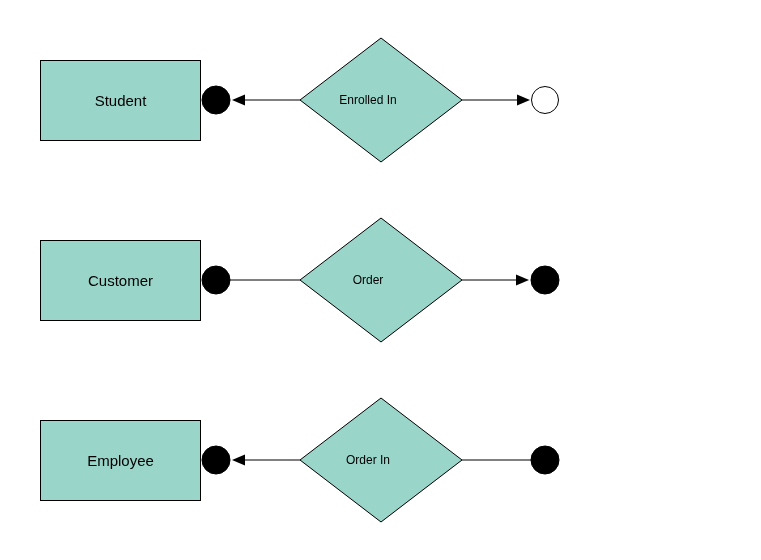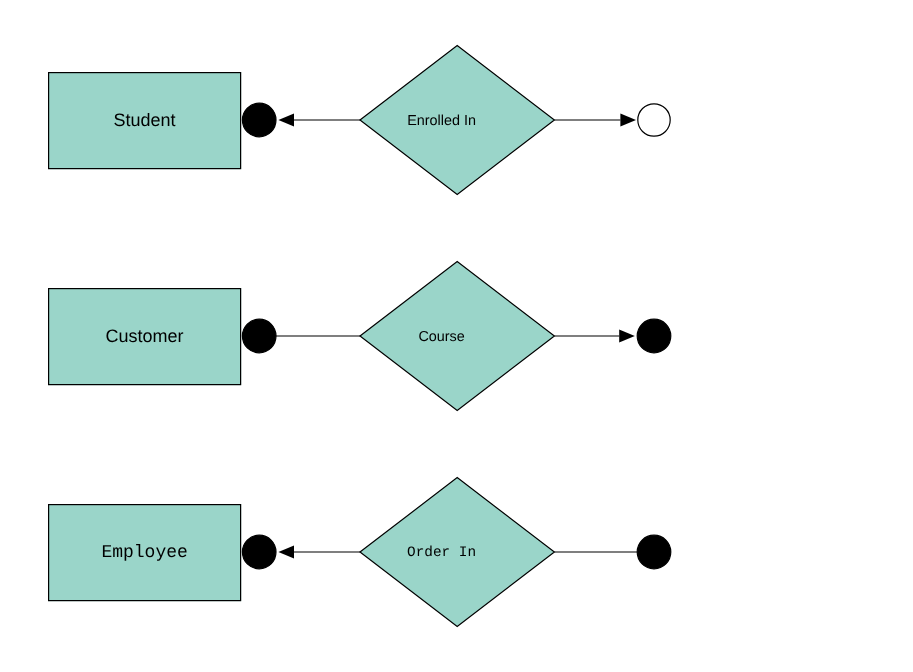--- a/index.html
+++ b/index.html
@@ -21,21 +21,21 @@
     position: relative;
     width: 761px; height: 560px;
     background: var(--background);
   }
   .row {
     position: absolute;
     left: 0; width: 761px; height: 140px;
   }
   .row-0 { top: 30px; text-decoration: underline; }
   .row-1 { top: 210px; }
-  .row-2 { top: 390px; font-family: Liberation Mono, monospace; }
+  .row-2 { top: 390px; }
   .entity {
     position: absolute;
     top: 30px;
     width: 161px; height: 81px;
     background: var(--shape-fill);
     border: 1px solid var(--shape-stroke);
     display: flex; align-items: center; justify-content: center;
     font-size: 15px; color: var(--text);
     text-align: center;
   }
@@ -94,21 +94,21 @@
 
       <line x1="30" y1="70" x2="100" y2="70"></line>
       <circle class="dot" cx="16" cy="70" r="14" fill="#000000"></circle>
 
       <polygon class="diamond" points="100,70 181,8 262,70 181,132"></polygon>
 
       <line x1="262" y1="70" x2="316" y2="70"></line>
       <polygon class="arrowhead" points="329,70 316,64.5 316,75.5"></polygon>
       <circle class="dot" cx="345" cy="70" r="14" fill="#000000"></circle>
     </svg>
-    <div class="relationship-label">Course</div>
+    <div class="relationship-label">Order</div>
   </div>
 
   <div class="row row-2">
     <div class="entity left">Employee</div>
     <svg class="connector-svg" viewBox="0 0 362 140">
 
       <line x1="44" y1="70" x2="100" y2="70"></line>
       <polygon class="arrowhead" points="32,70 45,64.5 45,75.5"></polygon>
       <circle class="dot" cx="16" cy="70" r="14" fill="#000000"></circle>
 

